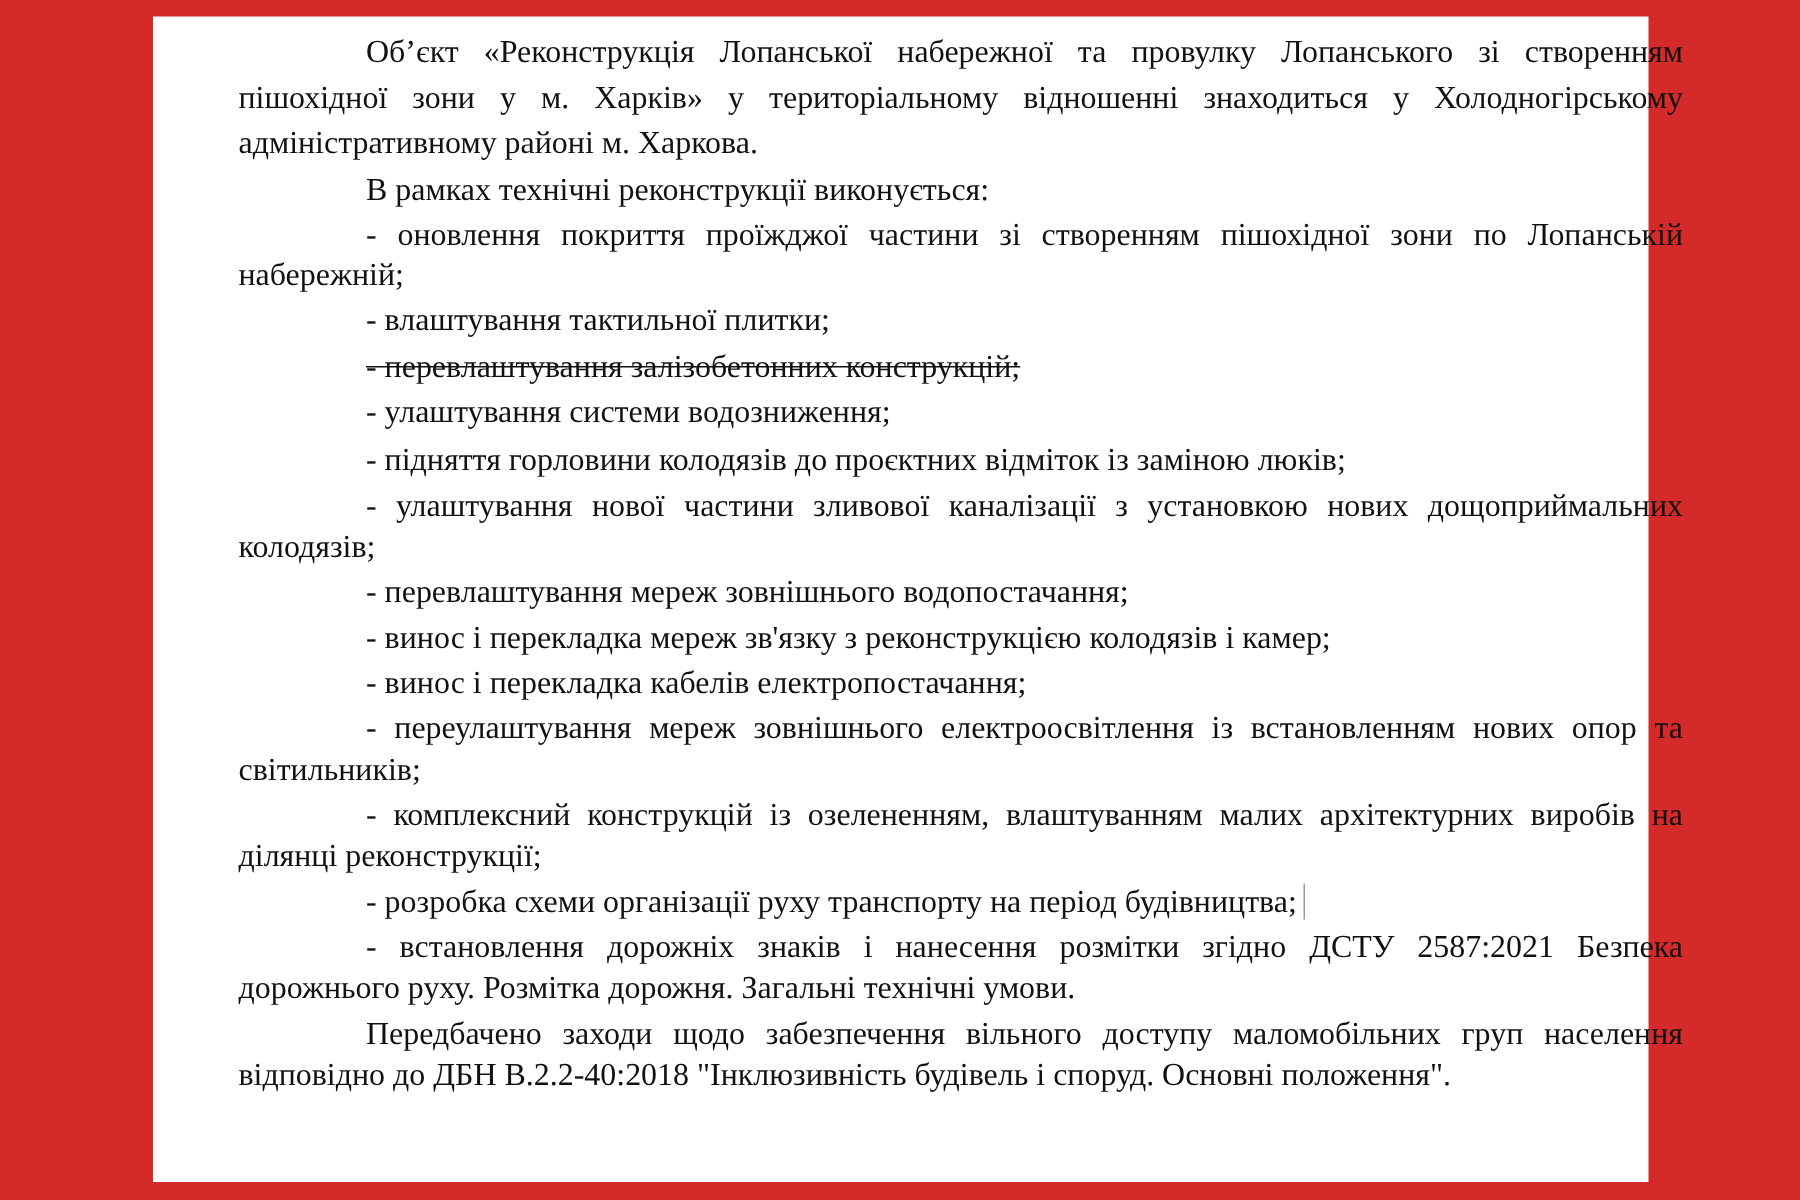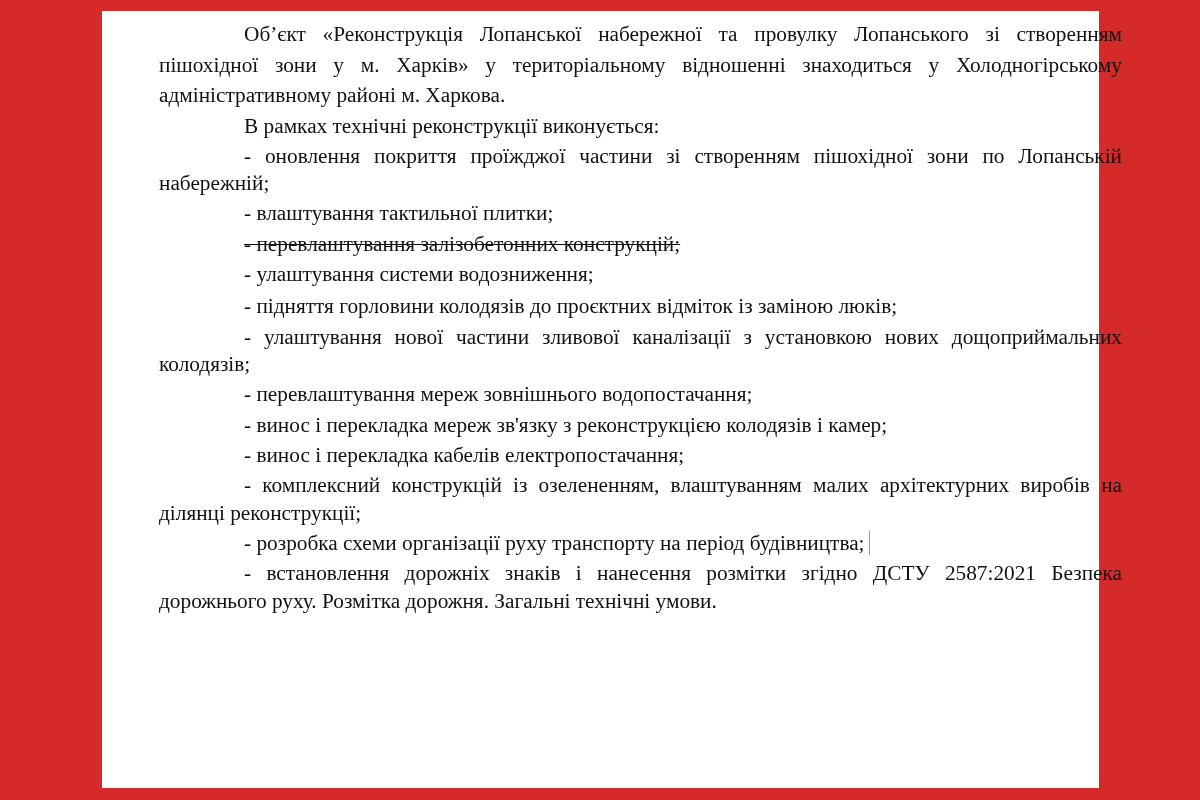--- a/index.html
+++ b/index.html
@@ -69,18 +69,20 @@
 
     <p class="para">- оновлення покриття проїжджої частини зі створенням пішохідної зони по Лопанській набережній;</p>
     <p class="para">- влаштування тактильної плитки;</p>
     <p class="para"><span class="strike">- перевлаштування залізобетонних конструкцій;</span></p>
     <p class="para">- улаштування системи водозниження;</p>
     <p class="para gap">- підняття горловини колодязів до проєктних відміток із заміною люків;</p>
     <p class="para">- улаштування нової частини зливової каналізації з установкою нових дощоприймальних колодязів;</p>
     <p class="para">- перевлаштування мереж зовнішнього водопостачання;</p>
     <p class="para">- винос і перекладка мереж зв'язку з реконструкцією колодязів і камер;</p>
     <p class="para">- винос і перекладка кабелів електропостачання;</p>
+    <p class="para">- переулаштування мереж зовнішнього електроосвітлення із встановленням нових опор та світильників;</p>
     <p class="para">- комплексний конструкцій із озелененням, влаштуванням малих архітектурних виробів на ділянці реконструкції;</p>
     <p class="para"><span>- розробка схеми організації руху транспорту на період будівництва;</span><span class="caret"></span></p>
     <p class="para">- встановлення дорожніх знаків і нанесення розмітки згідно ДСТУ 2587:2021 Безпека дорожнього руху. Розмітка дорожня. Загальні технічні умови.</p>
 
+    <p class="para">Передбачено заходи щодо забезпечення вільного доступу маломобільних груп населення відповідно до ДБН В.2.2-40:2018 "Інклюзивність будівель і споруд. Основні положення".</p>
   </div>
 </div>
 
 </body></html>

